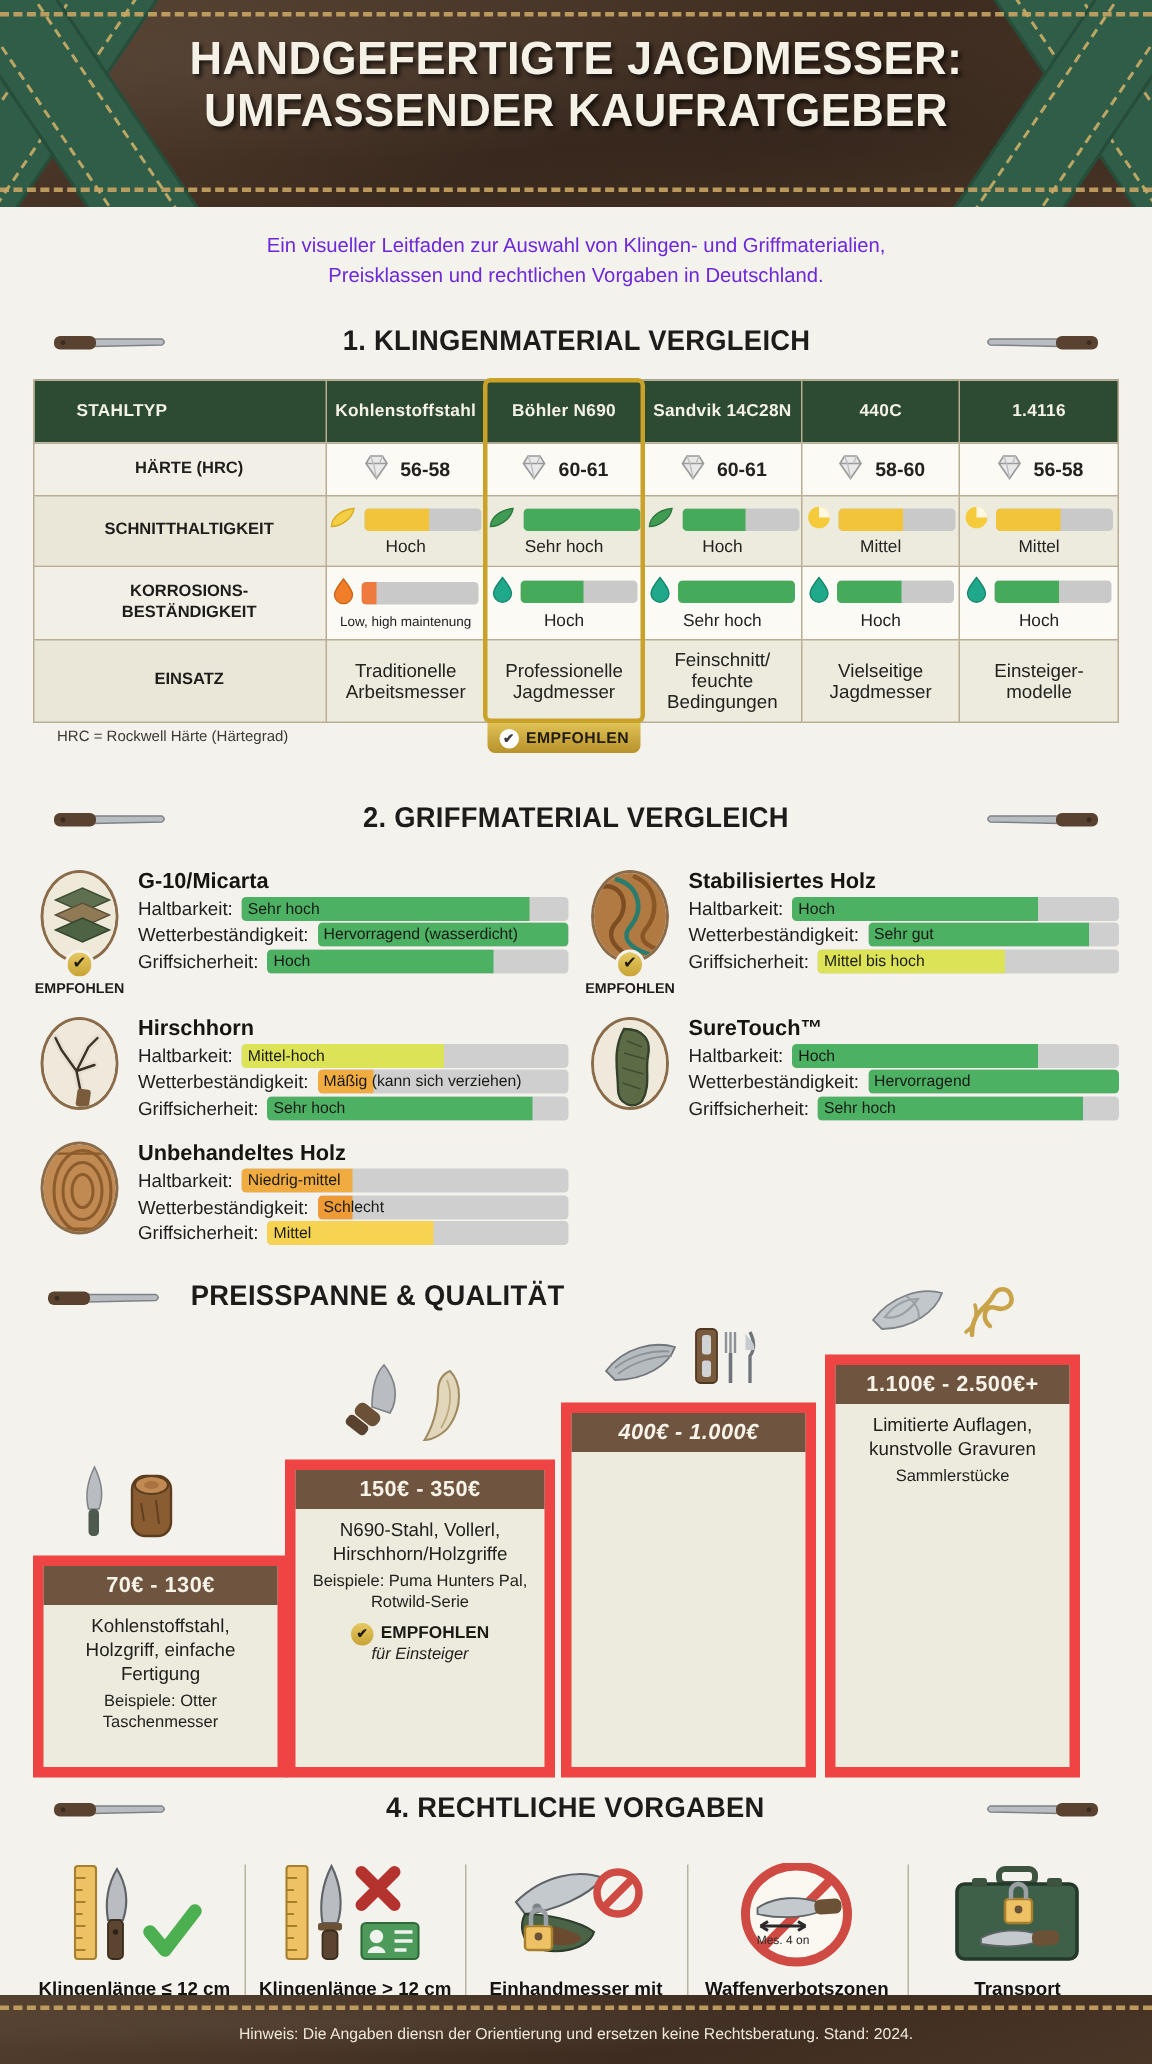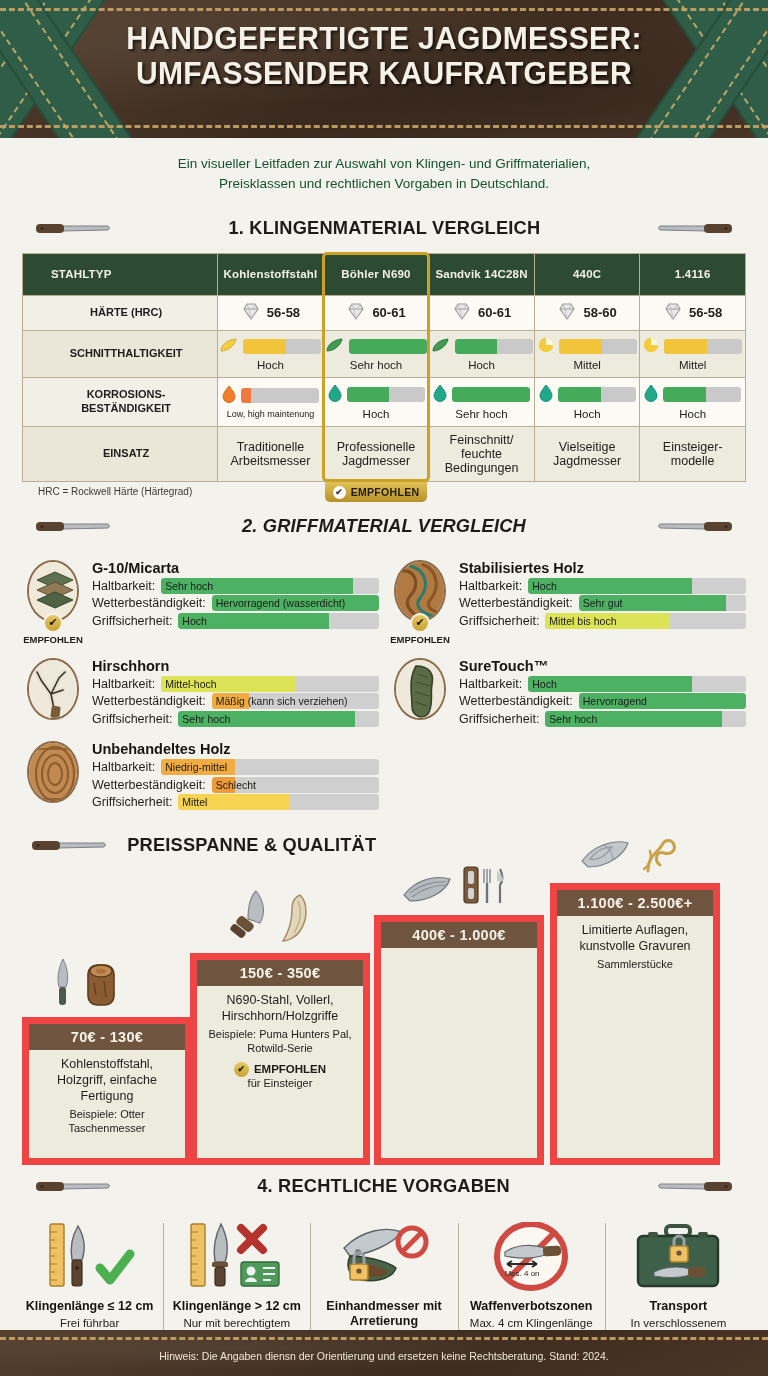--- a/index.html
+++ b/index.html
@@ -44,21 +44,21 @@
     text-align:center; color:#f5f1e6;
     font-size:31px; line-height:1.12; font-weight:bold;
     letter-spacing:.3px; padding-top:22px;
     text-shadow: 2px 2px 3px rgba(0,0,0,.65);
     transform: scaleX(.97);
   }
   .header h1 span{ display:block; }
 
   
   .subtitle{
-    text-align:center; color:#14532d; font-size:13.5px;
+    text-align:center; color:#6d28d9; font-size:13.5px;
     line-height:1.5; padding:16px 70px 10px;
   }
 
   
   .sec-head{
     position:relative; display:flex; align-items:center; justify-content:center;
     height:34px; margin:6px 0 8px;
   }
   .sec-head h2{
     font-size:19px; font-weight:bold; color:#1d1c1a; letter-spacing:.2px;
@@ -151,21 +151,21 @@
     background:#6f5440; color:#f7f3e9; font-weight:bold;
     font-size:14.5px; text-align:center; padding:5px 2px;
     letter-spacing:.3px;
   }
   .step-body{ padding:6px 6px 8px; text-align:center; }
   .step-desc{ font-size:12.5px; line-height:1.3; color:#1f1e1a; }
   .step-ex{ font-size:11px; line-height:1.25; color:#23221f; margin-top:4px; }
   .step-rec{ margin-top:6px; }
   .step-rec .r1{ display:flex; align-items:center; justify-content:center; gap:5px;
                  font-size:11.5px; font-weight:bold; color:#1b1a15; }
-  .step-rec .r2{ font-size:11px; color:#23221f; }
+  .step-rec .r2{ font-size:11px; color:#23221f;font-style:italic; }
   .step-rec .dot{
     width:15px; height:15px; border-radius:50%;
     background:linear-gradient(180deg,#e6c962,#c8a335);
     display:flex; align-items:center; justify-content:center;
     font-size:9px; color:#1f1c11;
   }
   .step-icons{ position:absolute; display:flex; align-items:flex-end; gap:8px; }
 
   
   .legal{ display:grid; grid-template-columns:repeat(5,1fr); padding:4px 16px 0; }
@@ -453,21 +453,21 @@
         </tbody>
     </table>
     <div class="rec-outline" id="rec-outline" style="left: 322.25px; top: -0.5px; width: 107.547px; height: 230px;"></div>
     <div class="rec-badge" id="rec-badge" style="left: 325.25px; top: 229.5px; width: 101.547px;">
       <span class="check-circle">✔</span>
       <span>EMPFOHLEN</span>
     </div>
   </div>
   <div class="tbl-note">HRC = Rockwell Härte (Härtegrad)</div>
 
-  <div class="sec-head" style="margin-top:12px;font-style:italic;">
+  <div class="sec-head" style="margin-top:32px;">
     <svg class="knife-deco left" viewBox="0 0 80 20">
       <path d="M30 8 L76 8 Q79 10 76 12 L30 13 Z" fill="#b9bcc0" stroke="#7d8287" stroke-width="1"></path>
       <rect x="4" y="6" width="28" height="9" rx="4" fill="#5a4230"></rect>
       <circle cx="10" cy="10.5" r="1.6" fill="#3a2b1e"></circle>
     </svg>
     <h2>2. GRIFFMATERIAL VERGLEICH</h2>
     <svg class="knife-deco right" viewBox="0 0 80 20">
       <path d="M50 8 L4 8 Q1 10 4 12 L50 13 Z" fill="#b9bcc0" stroke="#7d8287" stroke-width="1"></path>
       <rect x="48" y="6" width="28" height="9" rx="4" fill="#5a4230"></rect>
       <circle cx="70" cy="10.5" r="1.6" fill="#3a2b1e"></circle>
@@ -701,21 +701,21 @@
           <span><svg viewBox="0 0 44 56" width="44" height="56">
               <path d="M30 2 C38 12 40 24 34 34 L22 30 C22 18 24 8 30 2 Z" fill="#b9bcc0" stroke="#7d8287" stroke-width="1.1"></path>
               <rect x="10" y="30" width="18" height="10" rx="4" fill="#6b5135" transform="rotate(38 19 35)"></rect>
               <rect x="4" y="38" width="16" height="8" rx="3" fill="#5a4230" transform="rotate(38 12 42)"></rect>
             </svg></span>
           <span><svg viewBox="0 0 34 52" width="34" height="52">
               <path d="M22 2 C30 10 30 26 22 38 C18 44 10 48 5 48 C10 40 14 28 14 16 C14 9 17 4 22 2 Z" fill="#e2d6bb" stroke="#a08a5f" stroke-width="1.4"></path>
               <path d="M20 8 C24 18 22 30 16 40" stroke="#bba97f" stroke-width="1.2" fill="none"></path>
             </svg></span>
         </div>
-        <div class="step" style="left: 352px; width: 170px; height: 250px;">
+        <div class="step" style="left: 352px; width: 170px; height: 250px; font-style: italic;">
           <div class="step-head">400€ - 1.000€</div>
         </div>
         <div class="step-icons" style="left: 380px; bottom: 254px;">
           <span><svg viewBox="0 0 52 34" width="52" height="34">
               <path d="M2 22 C14 6 34 2 48 6 C44 18 28 28 8 28 Z" fill="#b6bbc0" stroke="#6e757b" stroke-width="1.2"></path>
               <path d="M8 20 C18 12 32 8 44 9 M10 24 C20 16 34 12 46 12" stroke="#8b9197" stroke-width="1.2" fill="none"></path>
             </svg></span>
           <span><svg viewBox="0 0 44 44" width="44" height="44">
               <rect x="2" y="4" width="14" height="36" rx="3" fill="#7a5a3c" stroke="#4f3823" stroke-width="1.2"></rect>
               <rect x="6" y="8" width="6" height="13" rx="2" fill="#cfd3d6"></rect>

